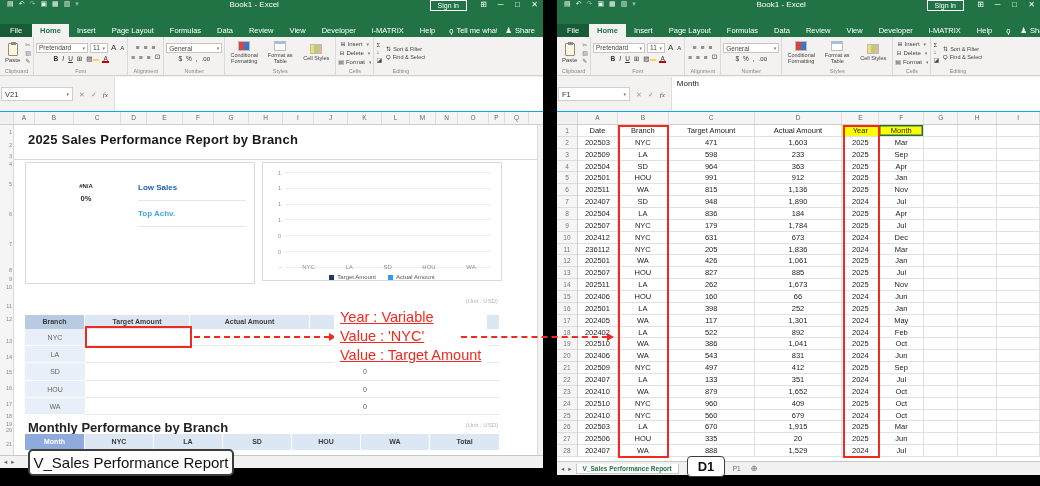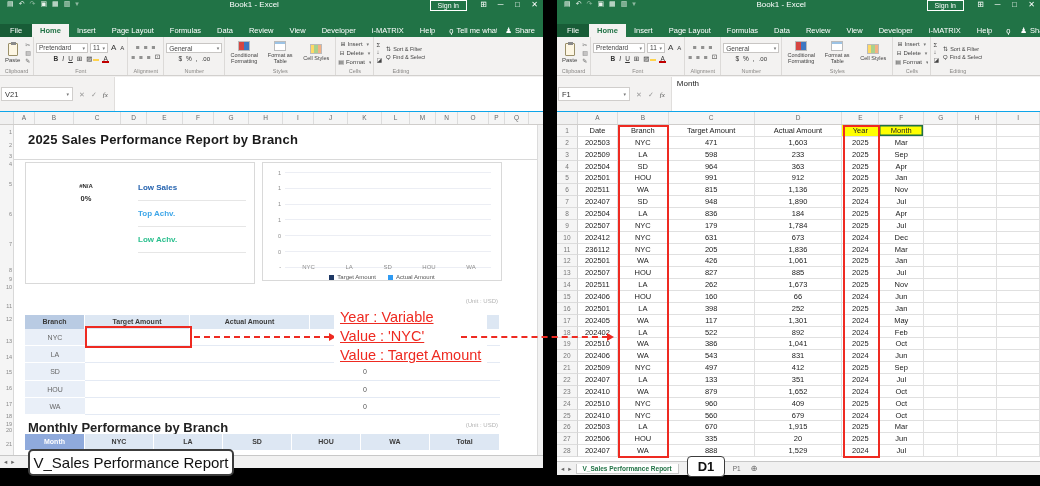--- a/index.html
+++ b/index.html
@@ -402,23 +402,20 @@
           <div class="kv">0%</div>
         </div>
         <div class="hilist">
 
             <div class="hitem">
               <span>Low Sales</span>
             </div>
             <div class="hitem">
               <span>Top Achv.</span>
             </div>
-            <div class="hitem">
-              <span>Low Achv.</span>
-            </div>
           </div>
       </div>
 
       <div class="card chart-card">
         <div class="yticks">
 
         <div class="ytick">
               <span class="ylab">1</span>
               <span class="yline"></span>
             </div>

